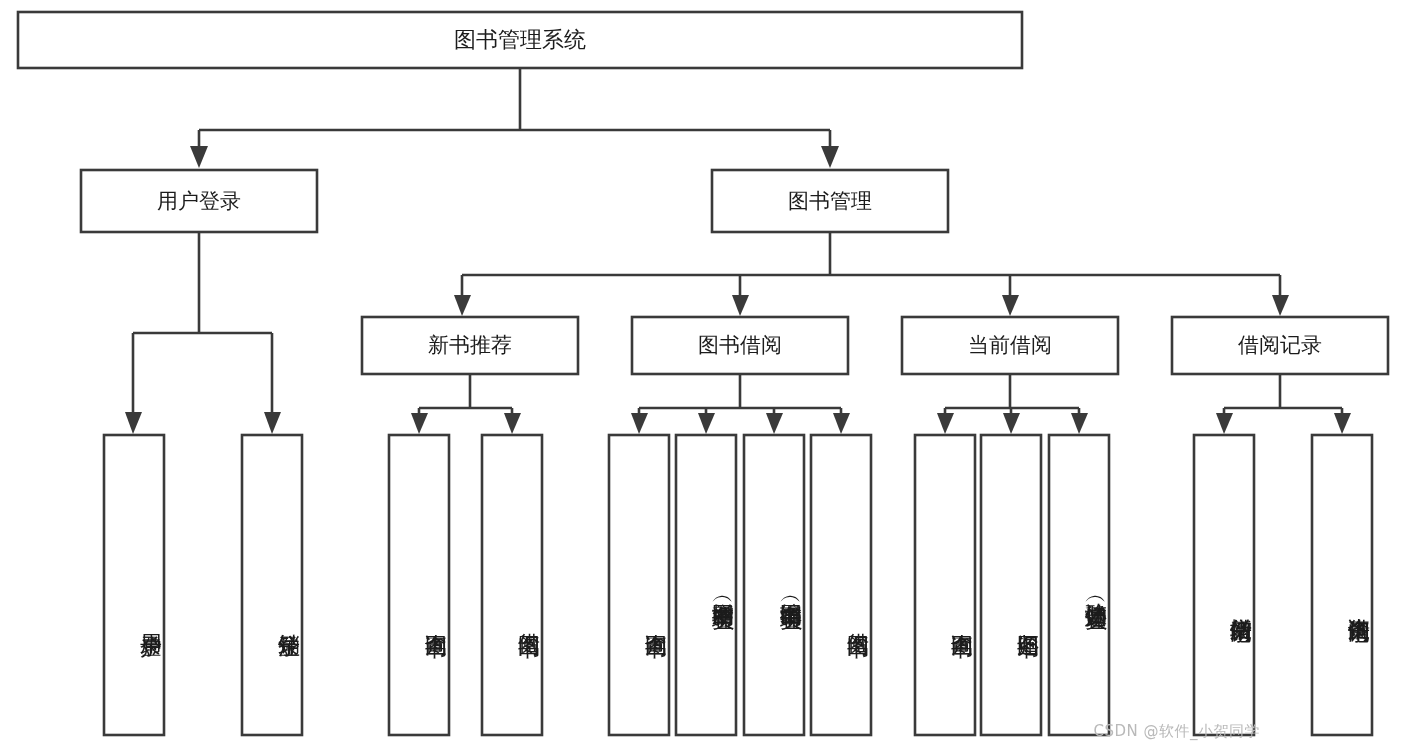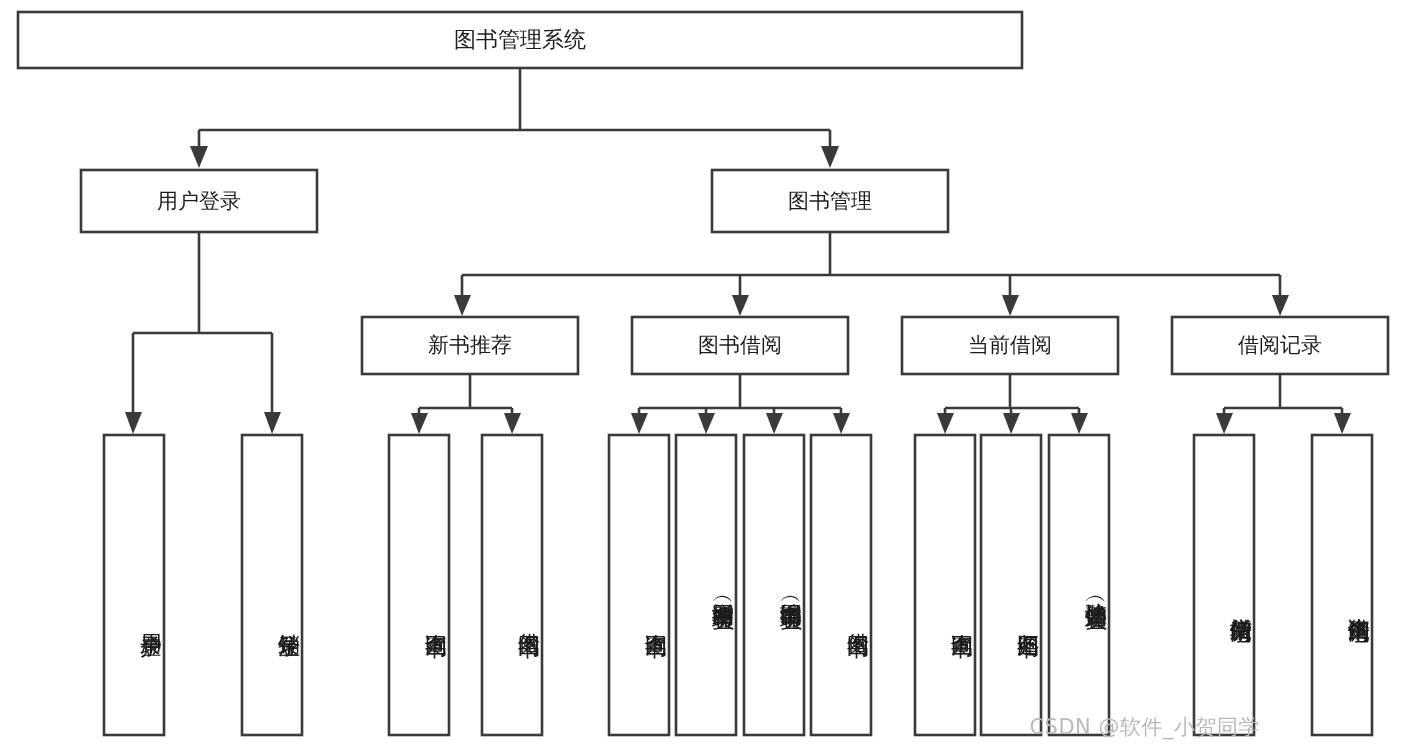--- a/index.html
+++ b/index.html
@@ -69,21 +69,21 @@
     display: flex;
     align-items: flex-start;
     justify-content: center;
     pointer-events: none;
   }
   .watermark {
     position: absolute;
     right: 10px;
     bottom: 6px;
     font-family: "DejaVu Sans", "Liberation Sans", sans-serif;
-    font-size: 21px;
+    font-size: 15px;
     color: #b9b9b9;
     letter-spacing: 0.5px;
     white-space: nowrap;
   }
 </style>
 </head>
 <body>
 
 <div id="diagram-root">
 

